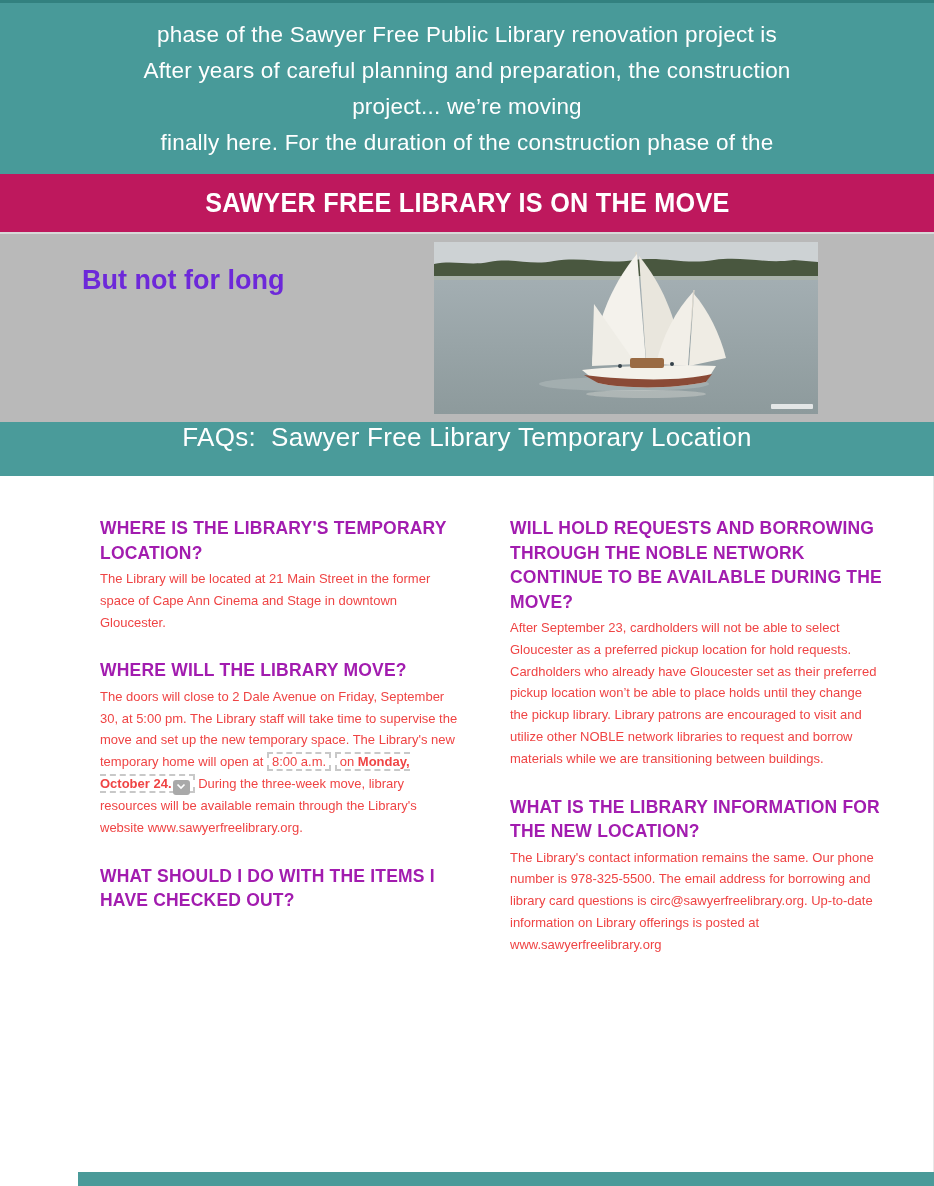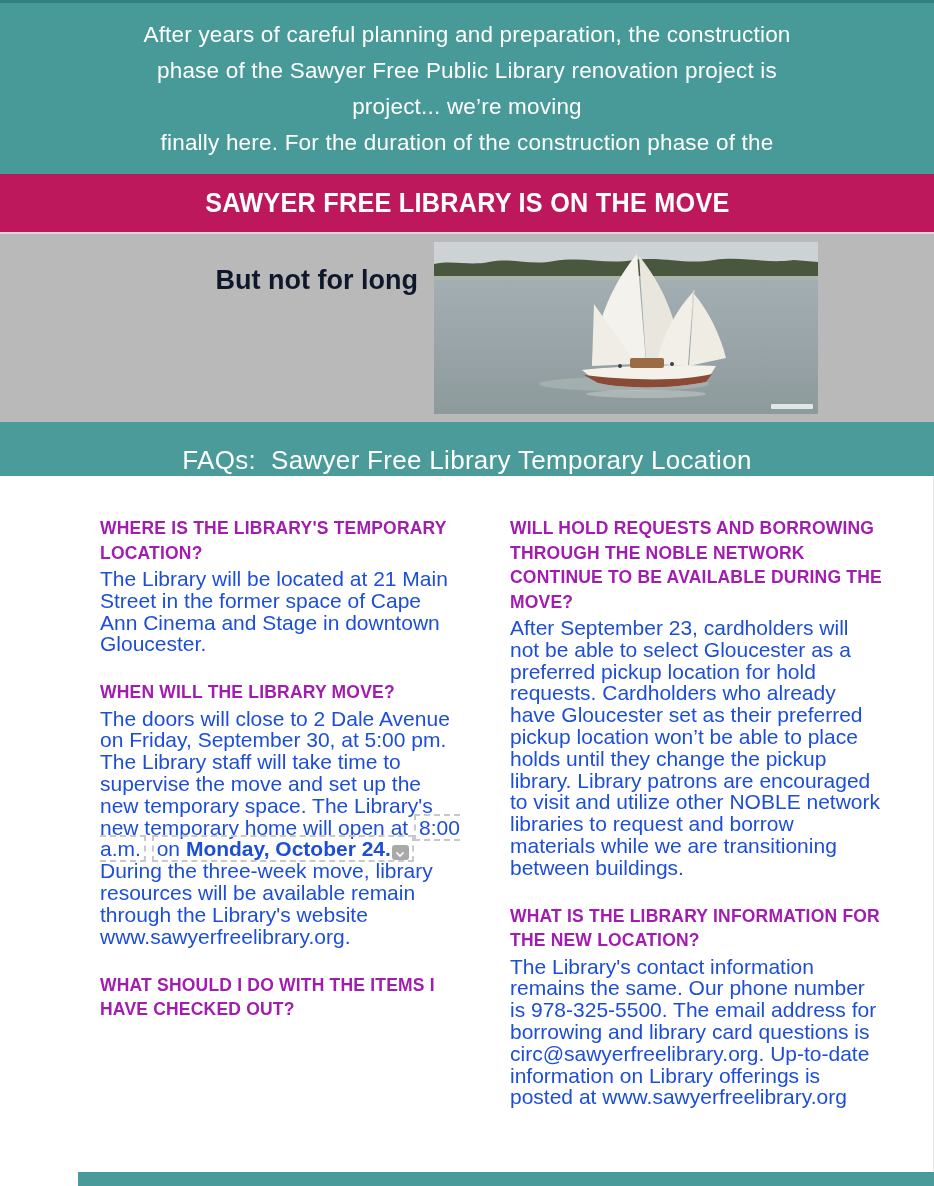--- a/index.html
+++ b/index.html
@@ -47,25 +47,25 @@
     white-space:nowrap;
   }
   
   .hero{
     position:relative;
     height:188px;
     background:#b9b9b9;
   }
   .hero-tagline{
     position:absolute;
-    left:103px;
+    left:82px;
     top:28px;
     width:315px;
-    text-align:right;
-    color:#0f172a;
+    text-align:left;
+    color:#6d28d9;
     font-size:27px;
     font-weight:bold;
     line-height:37px;
   }
   .boat-photo{
     position:absolute;
     left:434px;
     top:8px;
     width:384px;
     height:172px;
@@ -79,21 +79,21 @@
     height:5px;
     background:rgba(255,255,255,.75);
     border-radius:1px;
   }
   
   .faq-banner{
     box-sizing:border-box;
     height:54px;
     background:#4a9b9a;
     display:flex;
-    align-items:flex-end;
+    align-items:flex-start;
     justify-content:center;
   }
   .faq-banner h2{
     margin:0;
     color:#ffffff;
     font-size:26px;
     font-weight:normal;
     letter-spacing:.3px;
     white-space:pre-wrap;
   }
@@ -109,22 +109,22 @@
   .faq-heading{
     margin:0 0 3px 0;
     color:#a21caf;
     font-size:17.5px;
     font-weight:bold;
     line-height:24.5px;
     letter-spacing:.2px;
   }
   .faq-body{
     margin:0;
-    color:#1d4ed8;
-    font-size:21px;
+    color:#ef4444;
+    font-size:13px;
     line-height:21.8px;
   }
   
   .field{
     border:2px dashed #c8c8c8;
     padding:0 3px;
   }
   .field b{font-weight:bold;}
   .dd-btn{
     display:inline-block;
@@ -146,22 +146,22 @@
     height:14px;
     background:#4a9a99;
   }
 </style>
 </head>
 <body>
 
 <div class="page">
 
   <header class="intro-banner">
+    <div>phase of the Sawyer Free Public Library renovation project is</div>
     <div>After years of careful planning and preparation, the construction</div>
-    <div>phase of the Sawyer Free Public Library renovation project is</div>
     <div>project... we’re moving</div>
     <div>finally here. For the duration of the construction phase of the</div>
   </header>
 
   <div class="move-banner">
     <h1>SAWYER FREE LIBRARY IS ON THE MOVE</h1>
   </div>
 
   <div class="hero">
     <div class="hero-tagline">
@@ -215,21 +215,21 @@
   <main class="content">
 
     <section class="col">
 
       <div class="faq-block">
         <h3 class="faq-heading">WHERE IS THE LIBRARY'S TEMPORARY LOCATION?</h3>
         <p class="faq-body">The Library will be located at 21 Main Street in the former space of Cape Ann Cinema and Stage in downtown Gloucester.</p>
       </div>
 
       <div class="faq-block">
-        <h3 class="faq-heading">WHEN WILL THE LIBRARY MOVE?</h3>
+        <h3 class="faq-heading">WHERE WILL THE LIBRARY MOVE?</h3>
         <p class="faq-body"><span>The doors will close to 2 Dale Avenue on Friday, September 30, at 5:00 pm. The Library staff will take time to supervise the move and set up the new temporary space. The Library's new temporary home will open at </span><span class="field"><span>8:00 a.m.</span></span> <span class="field"><span>on </span><b>Monday, October 24.</b><span class="dd-btn"><svg width="10" height="7" viewBox="0 0 10 7">
                   <path d="M1.5 1.5 L5 5 L8.5 1.5" stroke="#ffffff" stroke-width="1.7" fill="none"></path>
                 </svg></span></span><span> During the three-week move, library resources will be available remain through the Library's website www.sawyerfreelibrary.org.</span></p>
       </div>
 
       <div class="faq-block">
         <h3 class="faq-heading">WHAT SHOULD I DO WITH THE ITEMS I HAVE CHECKED OUT?</h3>
       </div>
 
     </section>

